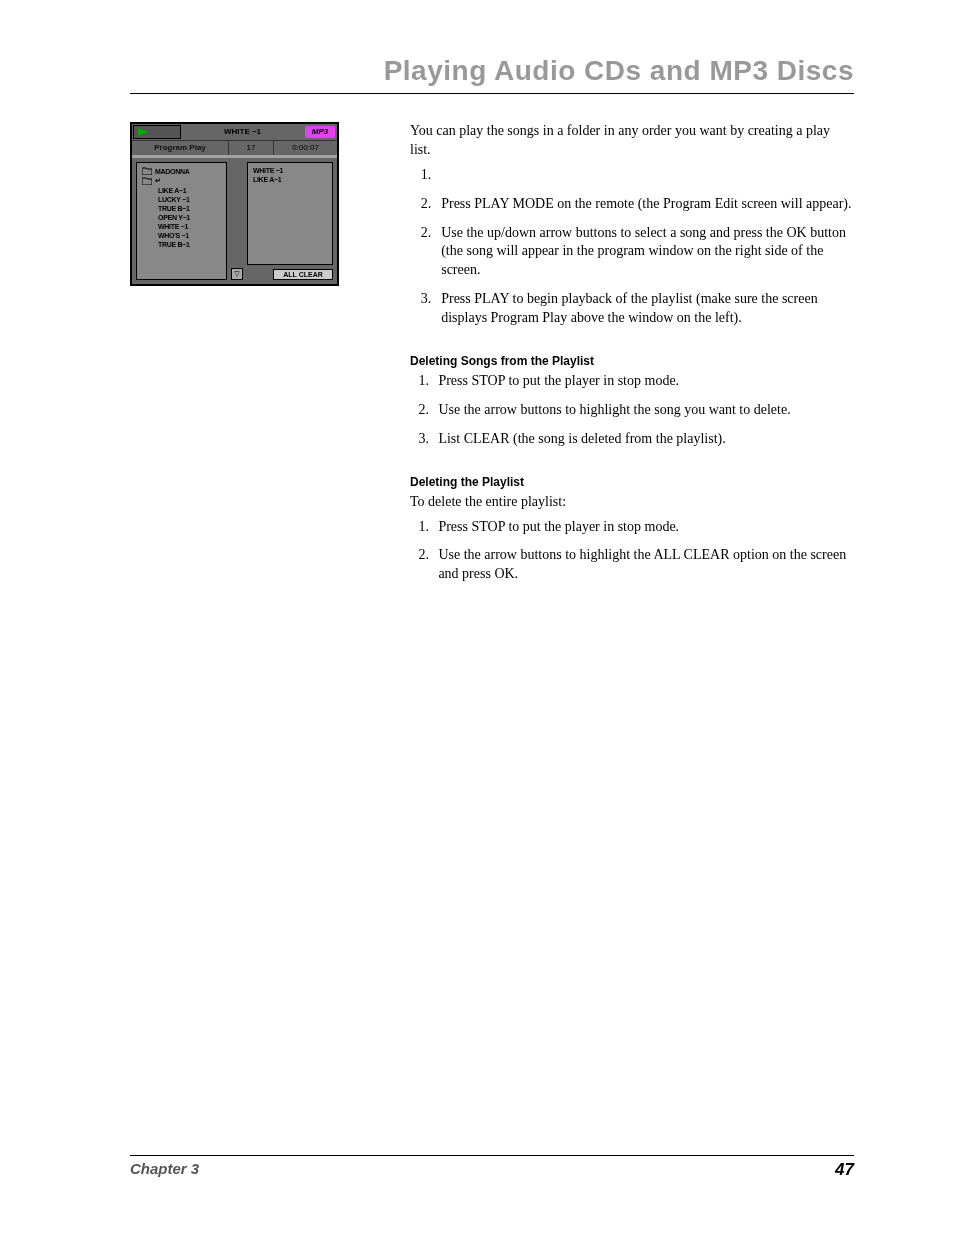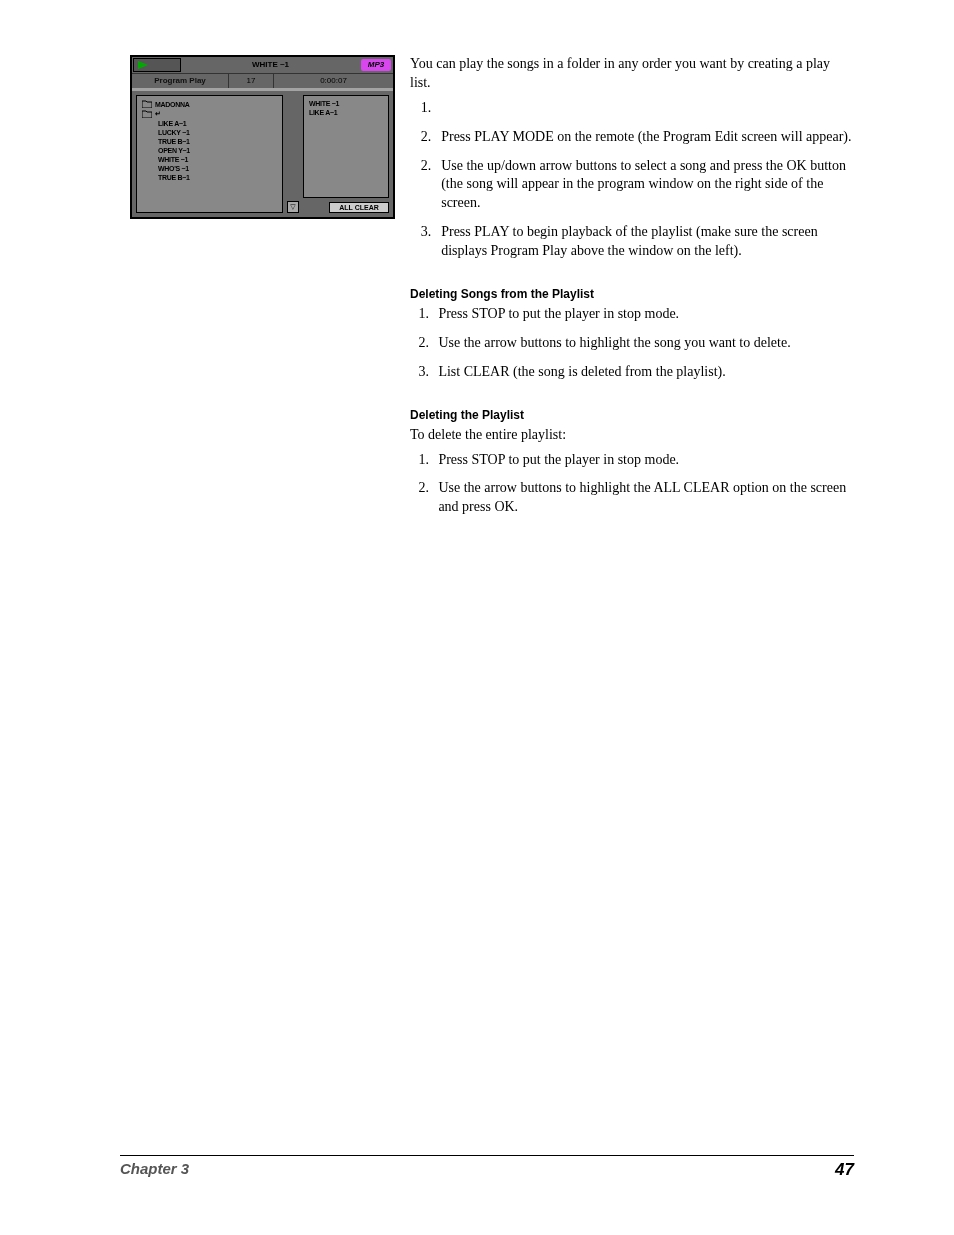--- a/index.html
+++ b/index.html
@@ -26,21 +26,21 @@
     margin-bottom: 28px;
   }
   .content-row { display: flex; }
   .figure-col { width: 270px; flex: 0 0 270px; }
   .text-col { flex: 1; padding-left: 10px; }
 
   
   .player-ui {
     border: 2px solid #000;
     background: #666;
-    width: 265px;
+    width: 209px;
     font-family: Arial, Helvetica, sans-serif;
     font-size: 8px;
     color: #000;
   }
   .player-top {
     display: flex;
     align-items: stretch;
     border-bottom: 1px solid #333;
   }
   .pt-play {
@@ -105,33 +105,34 @@
   ol.steps {
     font-size: 14px;
     line-height: 1.35;
     padding-left: 1.6em;
     margin-top: 4px;
   }
   ol.steps li { margin-bottom: 10px; padding-left: 6px;}
   .footer {
     position: absolute;
     bottom: 55px;
-    left: 120px; right: 100px;
+    left: 130px; right: 100px;
     border-top: 1px solid #000;
     display: flex; justify-content: space-between;
     padding-top: 4px;
     font-family: Arial, Helvetica, sans-serif;
   }
   .footer-left { font-style: italic; font-weight: bold; color:#555; font-size: 15px;}
   .footer-right { font-style: italic; font-weight: bold; font-size: 17px;}
 </style>
 </head>
 <body>
 
 <div class="page">
+  <div class="page-title">Playing Audio CDs and MP3 Discs</div>
 
   <div class="content-row">
     <div class="figure-col">
       <div class="player-ui">
         <div class="player-top">
           <div class="pt-play">
             <svg viewBox="0 0 10 8">
                 <polygon points="0,0 10,4 0,8" fill="#0a0"></polygon>
               </svg>
           </div>

